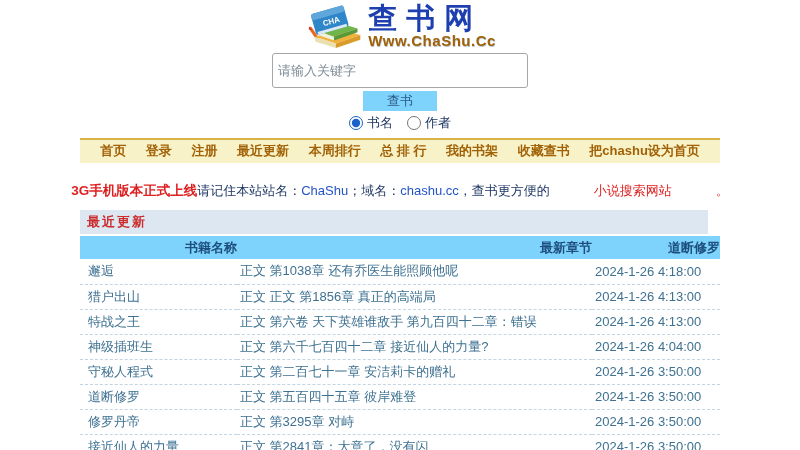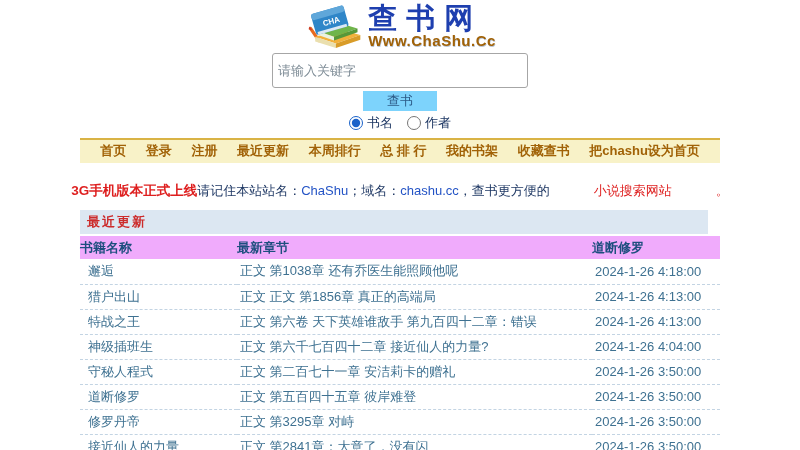--- a/index.html
+++ b/index.html
@@ -35,21 +35,21 @@
   .notice .blue-link { color:#2353C5; }
   .notice .red-link { color:#DE1F1F;margin-left:44px; }
 
   
   .content { width:640px; margin:10px auto 0 auto; }
   .section-band { width:628px; height:24px; line-height:24px; background:#DCE7F2; color:#CC2B2B; font-size:13px; font-weight:bold; letter-spacing:2px; padding-left:7px; margin-bottom:2px; }
   table.update-table { width:640px; border-collapse:collapse; table-layout:fixed; font-size:13px; }
   .update-table col.c1 { width:157px; }
   .update-table col.c2 { width:355px; }
   .update-table col.c3 { width:128px; }
-  .update-table th { background:#f0abfc; color:#1D4E7E; font-weight:bold; height:23px; text-align:left; }
+  .update-table th { background:#7dd3fc; color:#1D4E7E; font-weight:bold; height:23px; text-align:right; }
   .update-table td { height:25px; border-bottom:1px dashed #C3D4E3; color:#3E7191; overflow:hidden; white-space:nowrap; }
   td.name-cell { padding-left:8px; }
   td.chapter-cell { padding-left:3px; }
   td.time-cell { padding-left:3px; }
   .book-link, .chapter-link { color:#3E7191; text-decoration:none; cursor:pointer;text-align:center; }
 </style>
 </head>
 <body>
 
 <div class="page">

